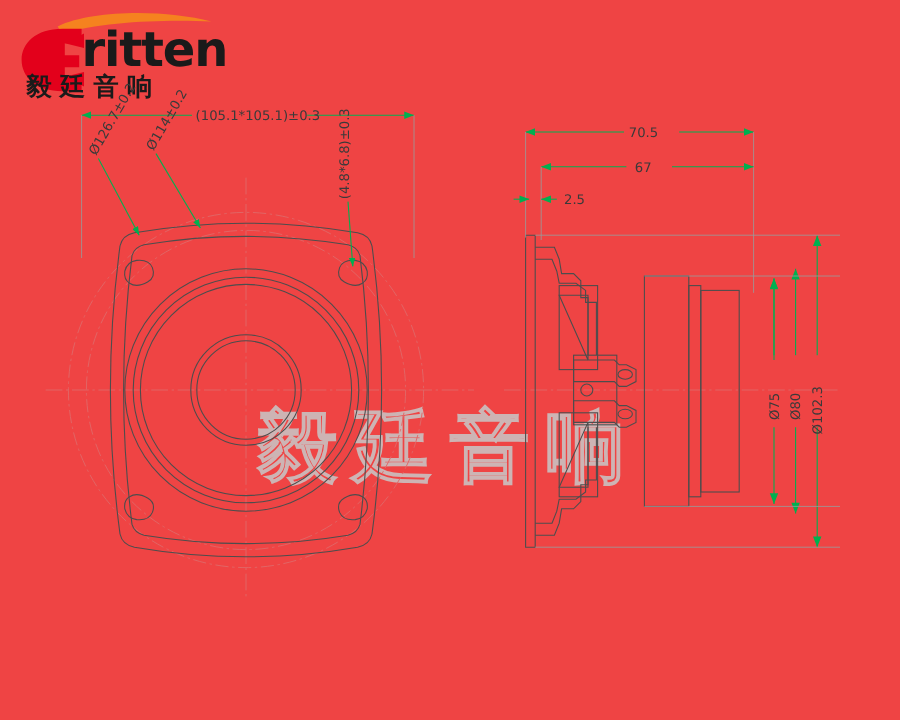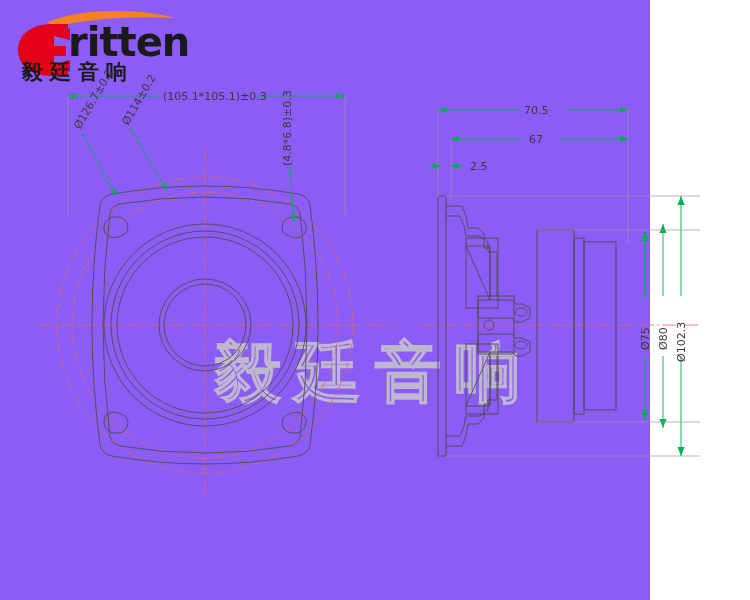--- a/index.html
+++ b/index.html
@@ -1,18 +1,18 @@
 <!DOCTYPE html>
 <html><head>
 <meta charset="utf-8">
 <style>
   html,body{margin:0;padding:0;background:#ffffff;}
   body{width:750px;height:600px;overflow:hidden;
        font-family:"Liberation Sans",sans-serif;}
-  #stage{position:relative;width:650px;height:600px;background:#8b5cf6;}
+  #stage{position:relative;width:750px;height:600px;background:#ef4444;}
   #stage svg{position:absolute;left:0;top:0;}
 
   
   #logo{position:absolute;left:8px;top:6px;width:190px;height:80px;}
   #logo .wordmark{position:absolute;left:60px;top:16px;
       font-family:"DejaVu Sans",sans-serif;font-weight:bold;
       font-size:40px;color:#1a1a1a;letter-spacing:-1px;line-height:1;}
   #logo .cn{position:absolute;left:14px;top:56px;
       font-family:"DejaVu Sans",sans-serif;font-weight:bold;
       font-size:21px;color:#1a1a1a;letter-spacing:7px;line-height:1;

